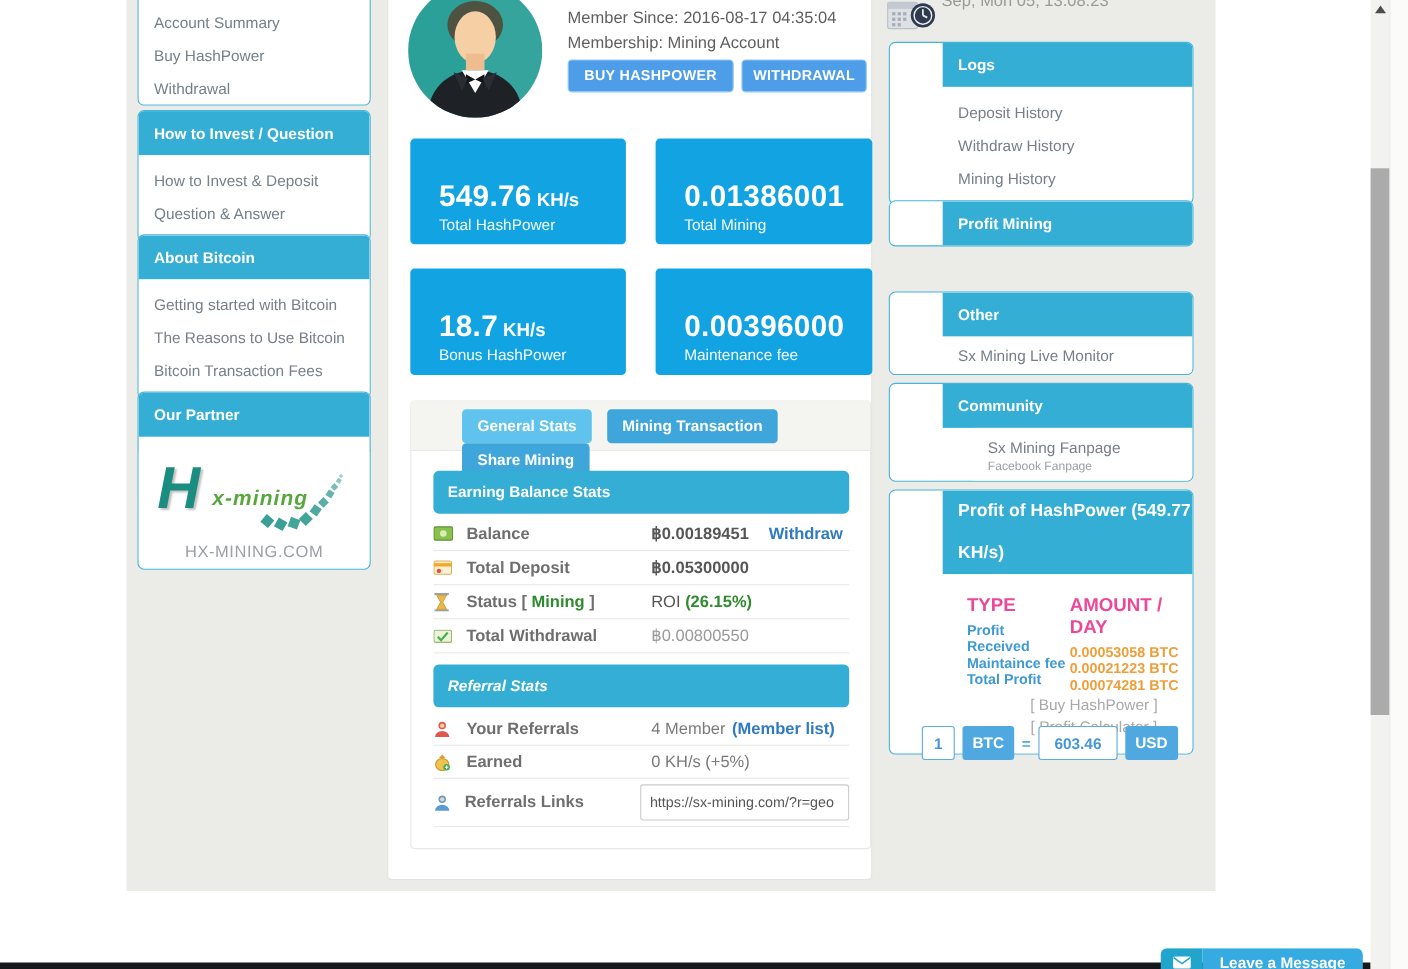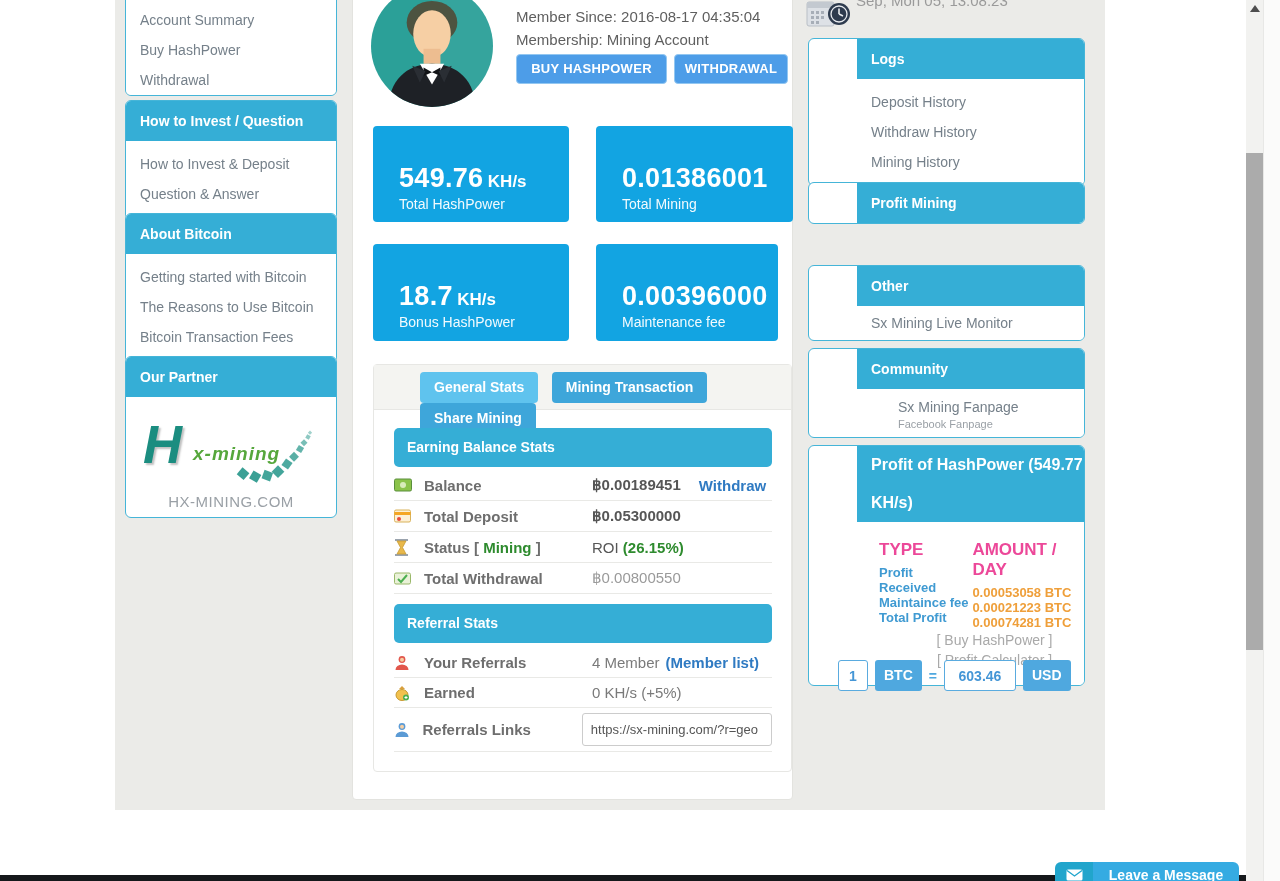--- a/index.html
+++ b/index.html
@@ -169,21 +169,21 @@
     </div>
     <div class="statbox" style="left:243px; top:145px; width:197px; height:96px;">
       <div><span class="v">0.01386001</span></div>
       <div class="l">Total Mining</div>
     </div>
     <div class="statbox" style="left:20px; top:263px; width:196px; height:97px;">
       <div><span class="v">18.7</span>
         <span class="u">KH/s</span></div>
       <div class="l">Bonus HashPower</div>
     </div>
-    <div class="statbox" style="left:243px; top:263px; width:182px; height:97px;">
+    <div class="statbox" style="left:243px; top:263px; width:197px; height:97px;">
       <div><span class="v">0.00396000</span></div>
       <div class="l">Maintenance fee</div>
     </div>
 
     <div class="tabbox" style="left:20px; top:383px; width:419px; height:408px;">
       <div class="tabstrip">
         <span class="tabbtn active">General Stats</span>
         <span class="tabbtn">Mining Transaction</span>
         <span class="tabbtn">Share Mining</span>
       </div>
@@ -233,21 +233,21 @@
         <span class="ticon">
             <svg width="17" height="13" viewBox="0 0 17 13">
           <rect x="0.5" y="1" width="16" height="11" rx="1.5" fill="#eaf2d8" stroke="#9ab86a"></rect>
           <path d="M4,7 L7,10 L13,3" stroke="#4caf50" stroke-width="2" fill="none"></path>
             </svg>
           </span>
         <span class="tlabel">Total Withdrawal</span>
         <span class="tvalue" style="color:#9a9a9a;">฿0.00800550</span>
       </div>
 
-      <div class="sec-header" style="top:239px;">Referral Stats</div>
+      <div class="sec-header" style="top:239px;font-style:italic;">Referral Stats</div>
 
       <div class="trow" style="top:283px; height:30px;">
         <span class="ticon">
             <svg width="16" height="16" viewBox="0 0 16 16">
           <circle cx="8" cy="4.5" r="3.4" fill="#e2574c"></circle>
               <path d="M1.5,15 a6.5,5.5 0 0 1 13,0 Z" fill="#e2574c"></path>
           <circle cx="8" cy="4.7" r="2" fill="#f6cfa4"></circle>
             </svg>
           </span>
         <span class="tlabel">Your Referrals</span>

